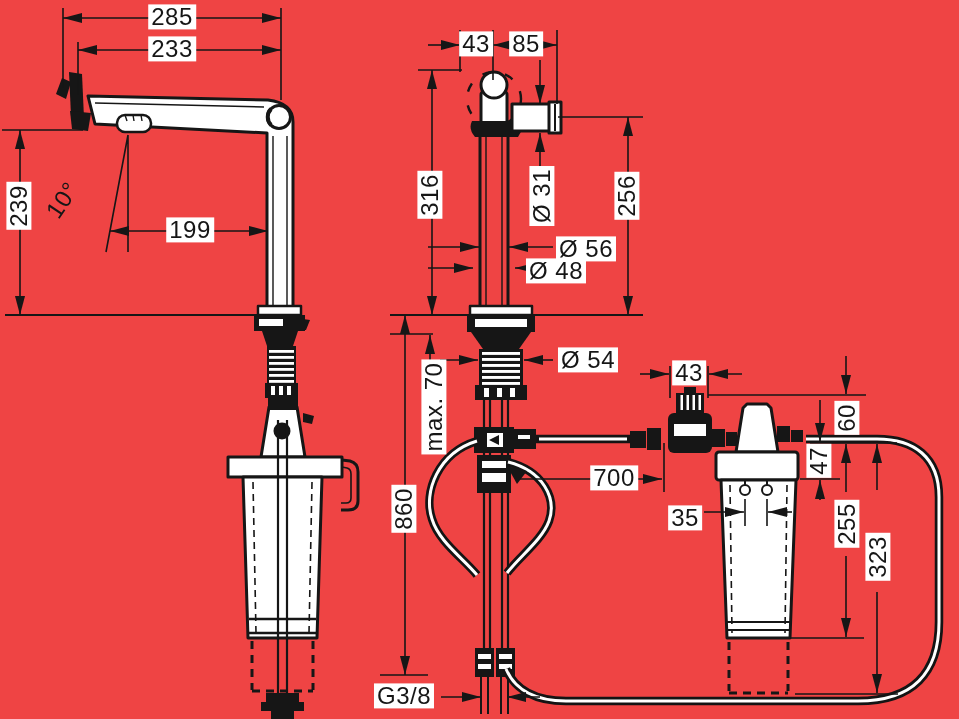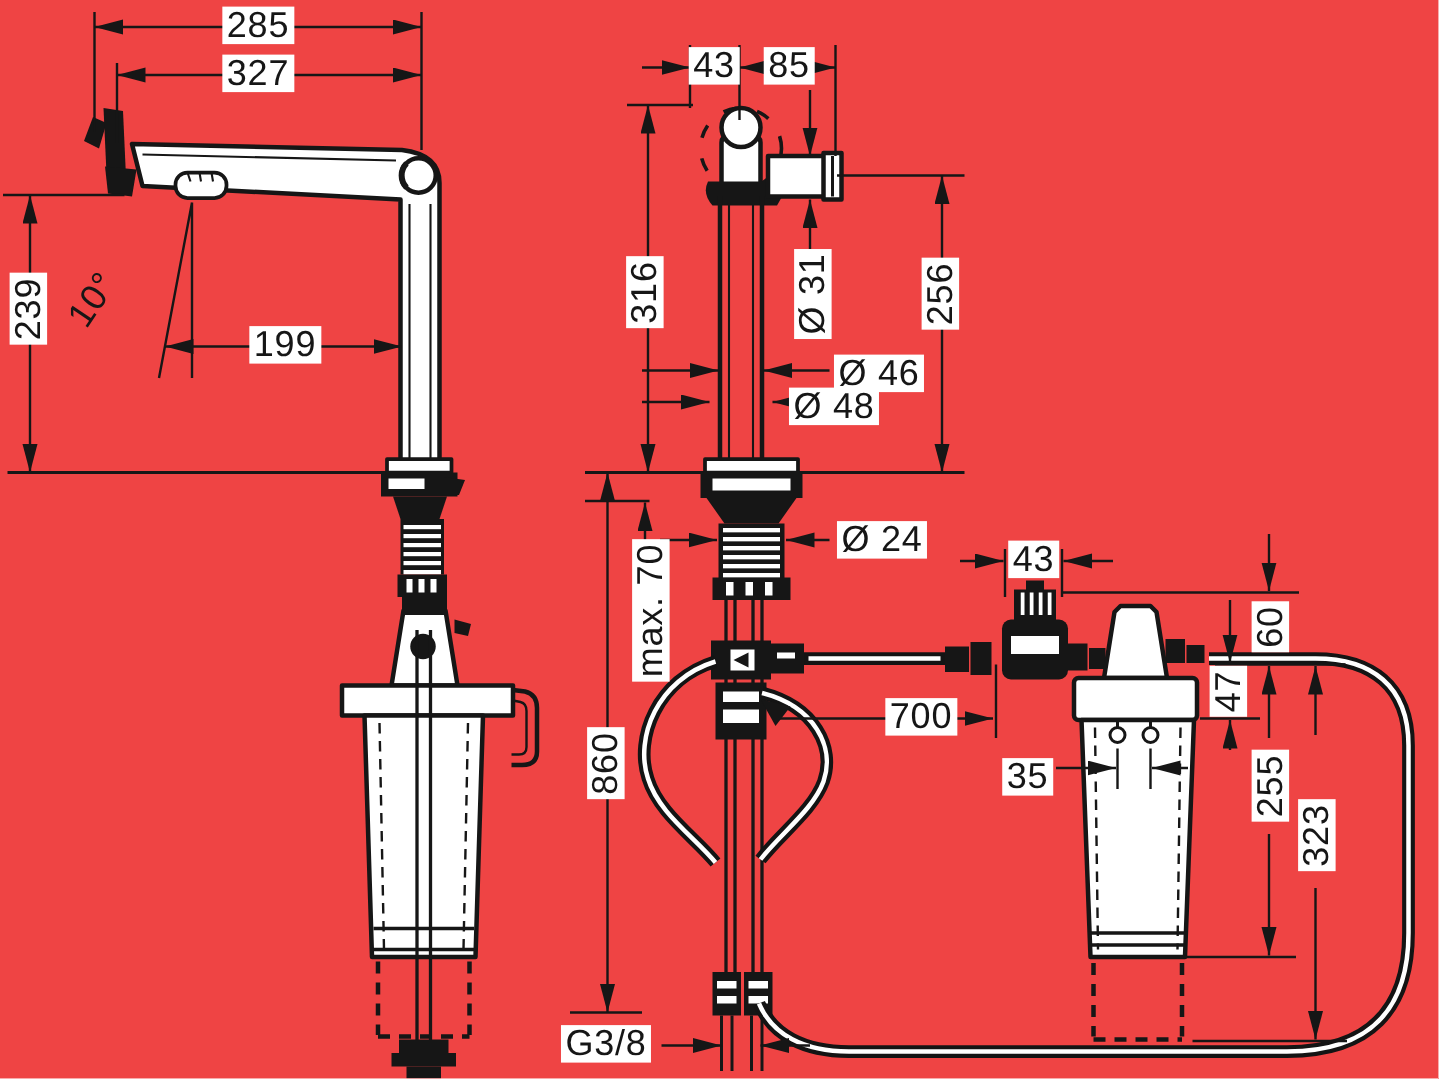--- a/index.html
+++ b/index.html
@@ -243,32 +243,32 @@
     <line x1="877" y1="490" x2="877" y2="444" marker-end="url(#ae)"></line>
     <line x1="877" y1="592" x2="877" y2="693" marker-end="url(#ae)"></line>
     <line x1="820" y1="400" x2="820" y2="442" marker-end="url(#ae)"></line>
     <line x1="820" y1="500" x2="820" y2="480" marker-end="url(#ae)"></line>
     <line x1="704" y1="512" x2="744" y2="512" marker-end="url(#ae)"></line>
     <line x1="792" y1="512" x2="768" y2="512" marker-end="url(#ae)"></line>
   </g>
 </svg>
 
 <div class="lbl" style="left:172px;top:17px">285</div>
-<div class="lbl" style="left:172px;top:49px">327</div>
+<div class="lbl" style="left:172px;top:49px">233</div>
 <div class="lbl rot" style="left:19px;top:206px">239</div>
 <div class="lbl slant" style="left:62px;top:200px">10°</div>
 <div class="lbl" style="left:190px;top:230px">199</div>
 <div class="lbl" style="left:476px;top:44px">43</div>
 <div class="lbl" style="left:526px;top:44px">85</div>
 <div class="lbl rot" style="left:430px;top:195px">316</div>
 <div class="lbl rot" style="left:542px;top:196px">Ø 31</div>
 <div class="lbl rot" style="left:627px;top:196px">256</div>
-<div class="lbl" style="left:586px;top:249px">Ø 46</div>
+<div class="lbl" style="left:586px;top:249px">Ø 56</div>
 <div class="lbl" style="left:556px;top:271px">Ø 48</div>
-<div class="lbl" style="left:588px;top:360px">Ø 24</div>
+<div class="lbl" style="left:588px;top:360px">Ø 54</div>
 <div class="lbl rot" style="left:434px;top:407px">max. 70</div>
 <div class="lbl rot" style="left:404px;top:509px">860</div>
 <div class="lbl" style="left:614px;top:478px">700</div>
 <div class="lbl" style="left:404px;top:696px">G3/8</div>
 <div class="lbl" style="left:689px;top:373px">43</div>
 <div class="lbl rot" style="left:847px;top:418px">60</div>
 <div class="lbl rot" style="left:819px;top:461px">47</div>
 <div class="lbl" style="left:685px;top:518px">35</div>
 <div class="lbl rot" style="left:847px;top:524px">255</div>
 <div class="lbl rot" style="left:878px;top:557px">323</div>

